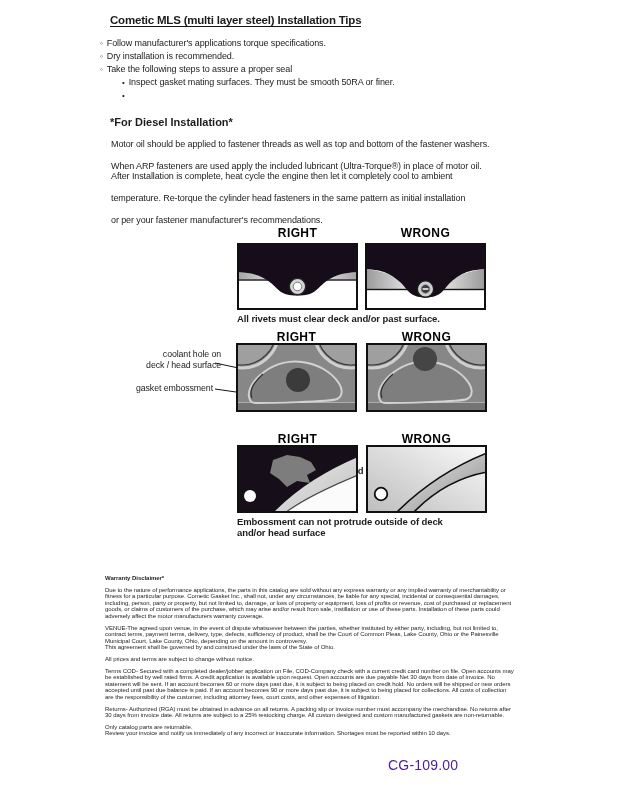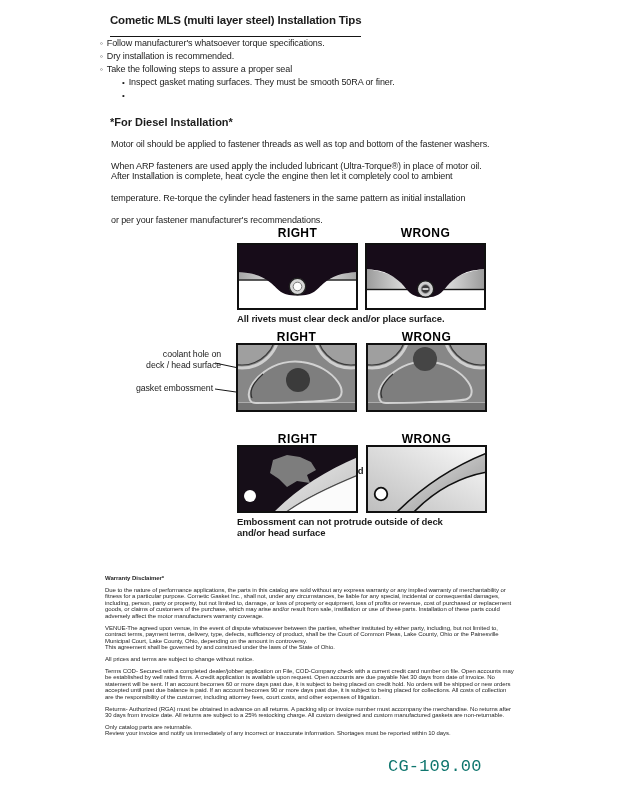--- a/index.html
+++ b/index.html
@@ -6,21 +6,21 @@
   html, body { background: #ffffff; }
   body { font-family: "Liberation Sans", "DejaVu Sans", sans-serif; color: #1c1c1c; }
   #page {
     position: relative; width: 618px; height: 800px;
     background: #ffffff; overflow: hidden;
   }
   .pre { white-space: pre-line; }
 
   
   #title { position: absolute; left: 110px; top: 14px; font-size: 11.5px; font-weight: bold;
-           letter-spacing: -0.2px; border-bottom: 1.6px solid #151515; padding-bottom: 10px; }
+           letter-spacing: -0.2px; border-bottom: 1.6px solid #151515; padding-bottom: 0; }
 
   
   #tips { position: absolute; left: 100px; top: 37px; width: 470px; list-style: none; }
   #tips li { display: flex; gap: 4px; font-size: 9px; line-height: 13px; letter-spacing: -0.1px; }
   #tips .sub { padding-left: 22px; }
   .bullet { font-size: 8px; line-height: 13px; }
 
   
   #diesel-heading { position: absolute; left: 110px; top: 116px; font-size: 11px; font-weight: bold; }
   .para { position: absolute; left: 111px; width: 470px; font-size: 9px; line-height: 22px; letter-spacing: -0.1px; }
@@ -58,33 +58,33 @@
   #r3-caption { left: 237px; top: 516px; }
 
   
   #legal { position: absolute; left: 105px; top: 575px; width: 446px; font-size: 6px;
            line-height: 6.6px; letter-spacing: -0.05px; color: #262626; }
   #legal .lp { margin-top: 5px; }
   #legal .lp.tight { margin-top: 0; }
   #legal-heading { font-weight: bold; font-size: 6px; }
 
   
-  #page-number { position: absolute; left: 388px; top: 757px; font-size: 17px; letter-spacing: 0.2px; color: #0f766e; font-family: Liberation Mono, monospace; }
+  #page-number { position: absolute; left: 388px; top: 757px; font-size: 14px; letter-spacing: 0.2px; color: #4c1d95; }
 </style>
 </head>
 <body>
 
 <div id="page">
 
   <div id="title">Cometic MLS (multi layer steel) Installation Tips</div>
 
   <ul id="tips">
     <li>
       <span class="bullet">◦</span>
-      <span>Follow manufacturer's whatsoever torque specifications.</span>
+      <span>Follow manufacturer's applications torque specifications.</span>
     </li>
     <li>
       <span class="bullet">◦</span>
       <span>Dry installation is recommended.</span>
     </li>
     <li>
       <span class="bullet">◦</span>
       <span>Take the following steps to assure a proper seal</span>
     </li>
     <li class="sub">
@@ -146,21 +146,21 @@
       <path d="M121,26 C105,27.5 90,32 74,46 L121,46 Z" fill="url(#w2r)"></path>
       <rect x="0" y="45.8" width="121" height="1.4" fill="#141414"></rect>
       <path d="M0,0 H121 V26 C102,27 95,31 86,39 C78,46 77,54.5 60.5,54.5 C44,54.5 43,46 35,39 C26,31 19,27 0,26 Z" fill="#170c19"></path>
       <circle cx="60.5" cy="46" r="8.2" fill="#cfcfcf" stroke="#1a1a1a" stroke-width="1.4"></circle>
       <circle cx="60.5" cy="46" r="4.3" fill="#3a3a3a" stroke="#8a8a8a" stroke-width="0.8"></circle>
       <rect x="57.4" y="44.9" width="6.2" height="2.2" rx="1" fill="#cfcfcf"></rect>
       <rect x="1" y="1" width="119" height="65" fill="none" stroke="#101010" stroke-width="2"></rect>
     </svg>
   </div>
 
-  <div id="r1-caption" class="caption">All rivets must clear deck and/or place surface.</div>
+  <div id="r1-caption" class="caption">All rivets must clear deck and/or past surface.</div>
 
   <div id="r2-right-h" class="dg-header">RIGHT</div>
   <div id="r2-wrong-h" class="dg-header">WRONG</div>
 
   <div id="lbl-coolant" class="dg-label pre">coolant hole on
 deck / head surface</div>
   <div id="lbl-emboss" class="dg-label">gasket embossment</div>
   <svg id="pointer-lines" viewBox="0 0 200 70">
     <line x1="110" y1="23" x2="190" y2="40" stroke="#161616" stroke-width="1"></line>
     <line x1="110" y1="49" x2="152" y2="55" stroke="#161616" stroke-width="1"></line>

